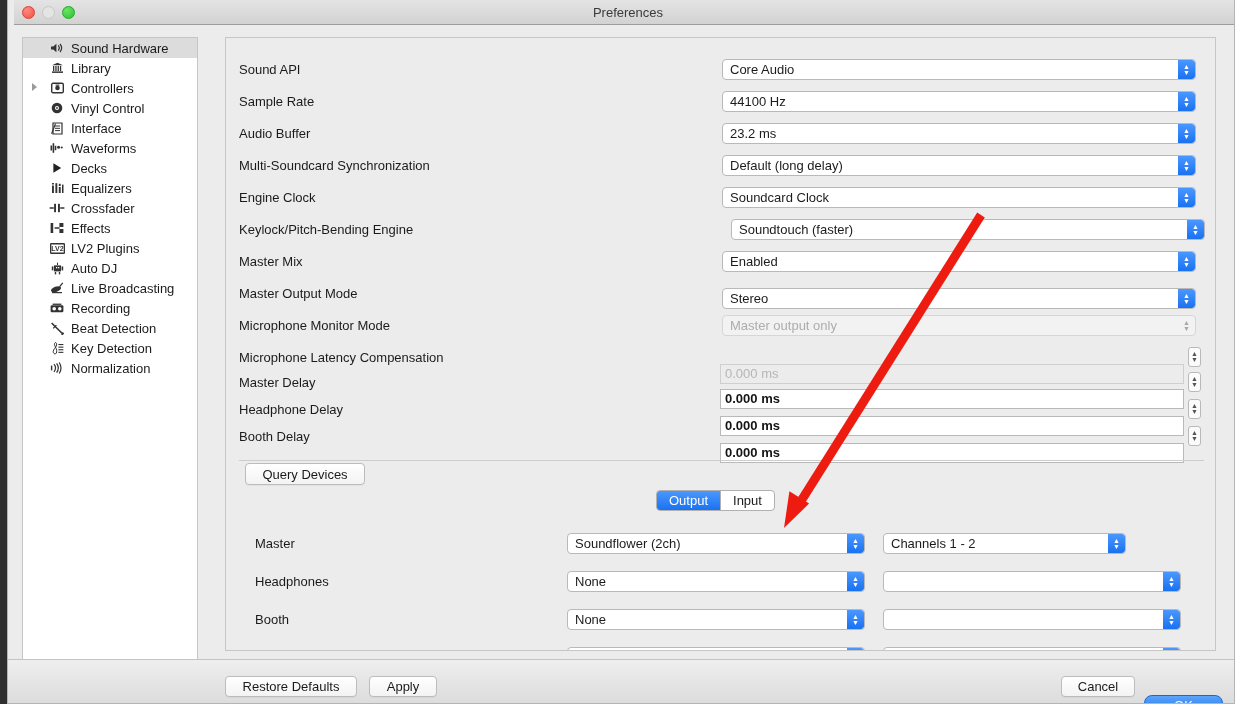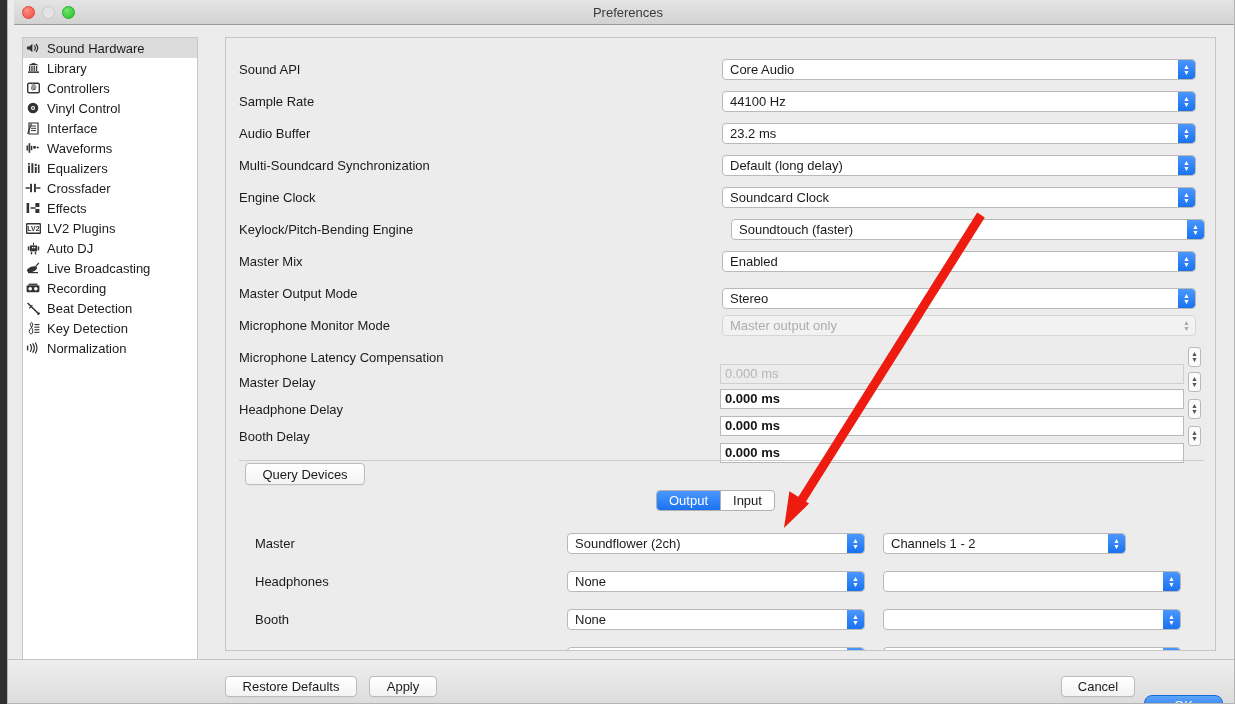--- a/index.html
+++ b/index.html
@@ -49,20 +49,21 @@
     background: #ffffff;
     border: 1px solid #c6c6c6;
     border-bottom: none;
     overflow: hidden;
   }
   .side-item {
     position: relative;
     height: 20px;
     display: flex; align-items: center;
     font-size: 13px; color: #1b1b1b;
+    padding-left: 24px;
     white-space: nowrap;
   }
   .side-item.selected { background: #dcdcdc; }
   .side-item .disc {
     position: absolute; left: 9px; top: 5px;
     width: 0; height: 0;
     border-left: 5px solid #9a9a9a;
     border-top: 4px solid transparent;
     border-bottom: 4px solid transparent;
   }
@@ -294,20 +295,28 @@
             <rect x="2.6" y="1.2" width="1.6" height="9.6" fill="#333"></rect>
             <rect x="4.7" y="3.8" width="1.6" height="4.4" fill="#333"></rect>
             <circle cx="8.6" cy="5.2" r="1.5" fill="#333"></circle>
             <circle cx="11.8" cy="5.6" r="1" fill="#333"></circle>
           </svg>
         </span>
         <span>Waveforms</span>
       </div>
       <div class="side-item">
         <span class="side-ico">
+          <svg width="12" height="12" viewBox="0 0 12 12">
+            <path d="M2.4 1.2 10.2 6 2.4 10.8z" fill="#222"></path>
+          </svg>
+        </span>
+        <span>Decks</span>
+      </div>
+      <div class="side-item">
+        <span class="side-ico">
           <svg width="13" height="12" viewBox="0 0 13 12">
             <rect x="1" y="3.5" width="1.9" height="7.5" fill="#333"></rect>
             <rect x="1" y="1" width="1.9" height="1.5" fill="#333"></rect>
             <rect x="4.4" y="1.2" width="1.9" height="9.8" fill="#333"></rect>
             <rect x="7.8" y="5" width="1.9" height="6" fill="#333"></rect>
             <rect x="7.8" y="1.8" width="1.9" height="2.2" fill="#333"></rect>
             <rect x="11" y="2.6" width="1.5" height="8.4" fill="#333"></rect>
           </svg>
         </span>
         <span>Equalizers</span>

